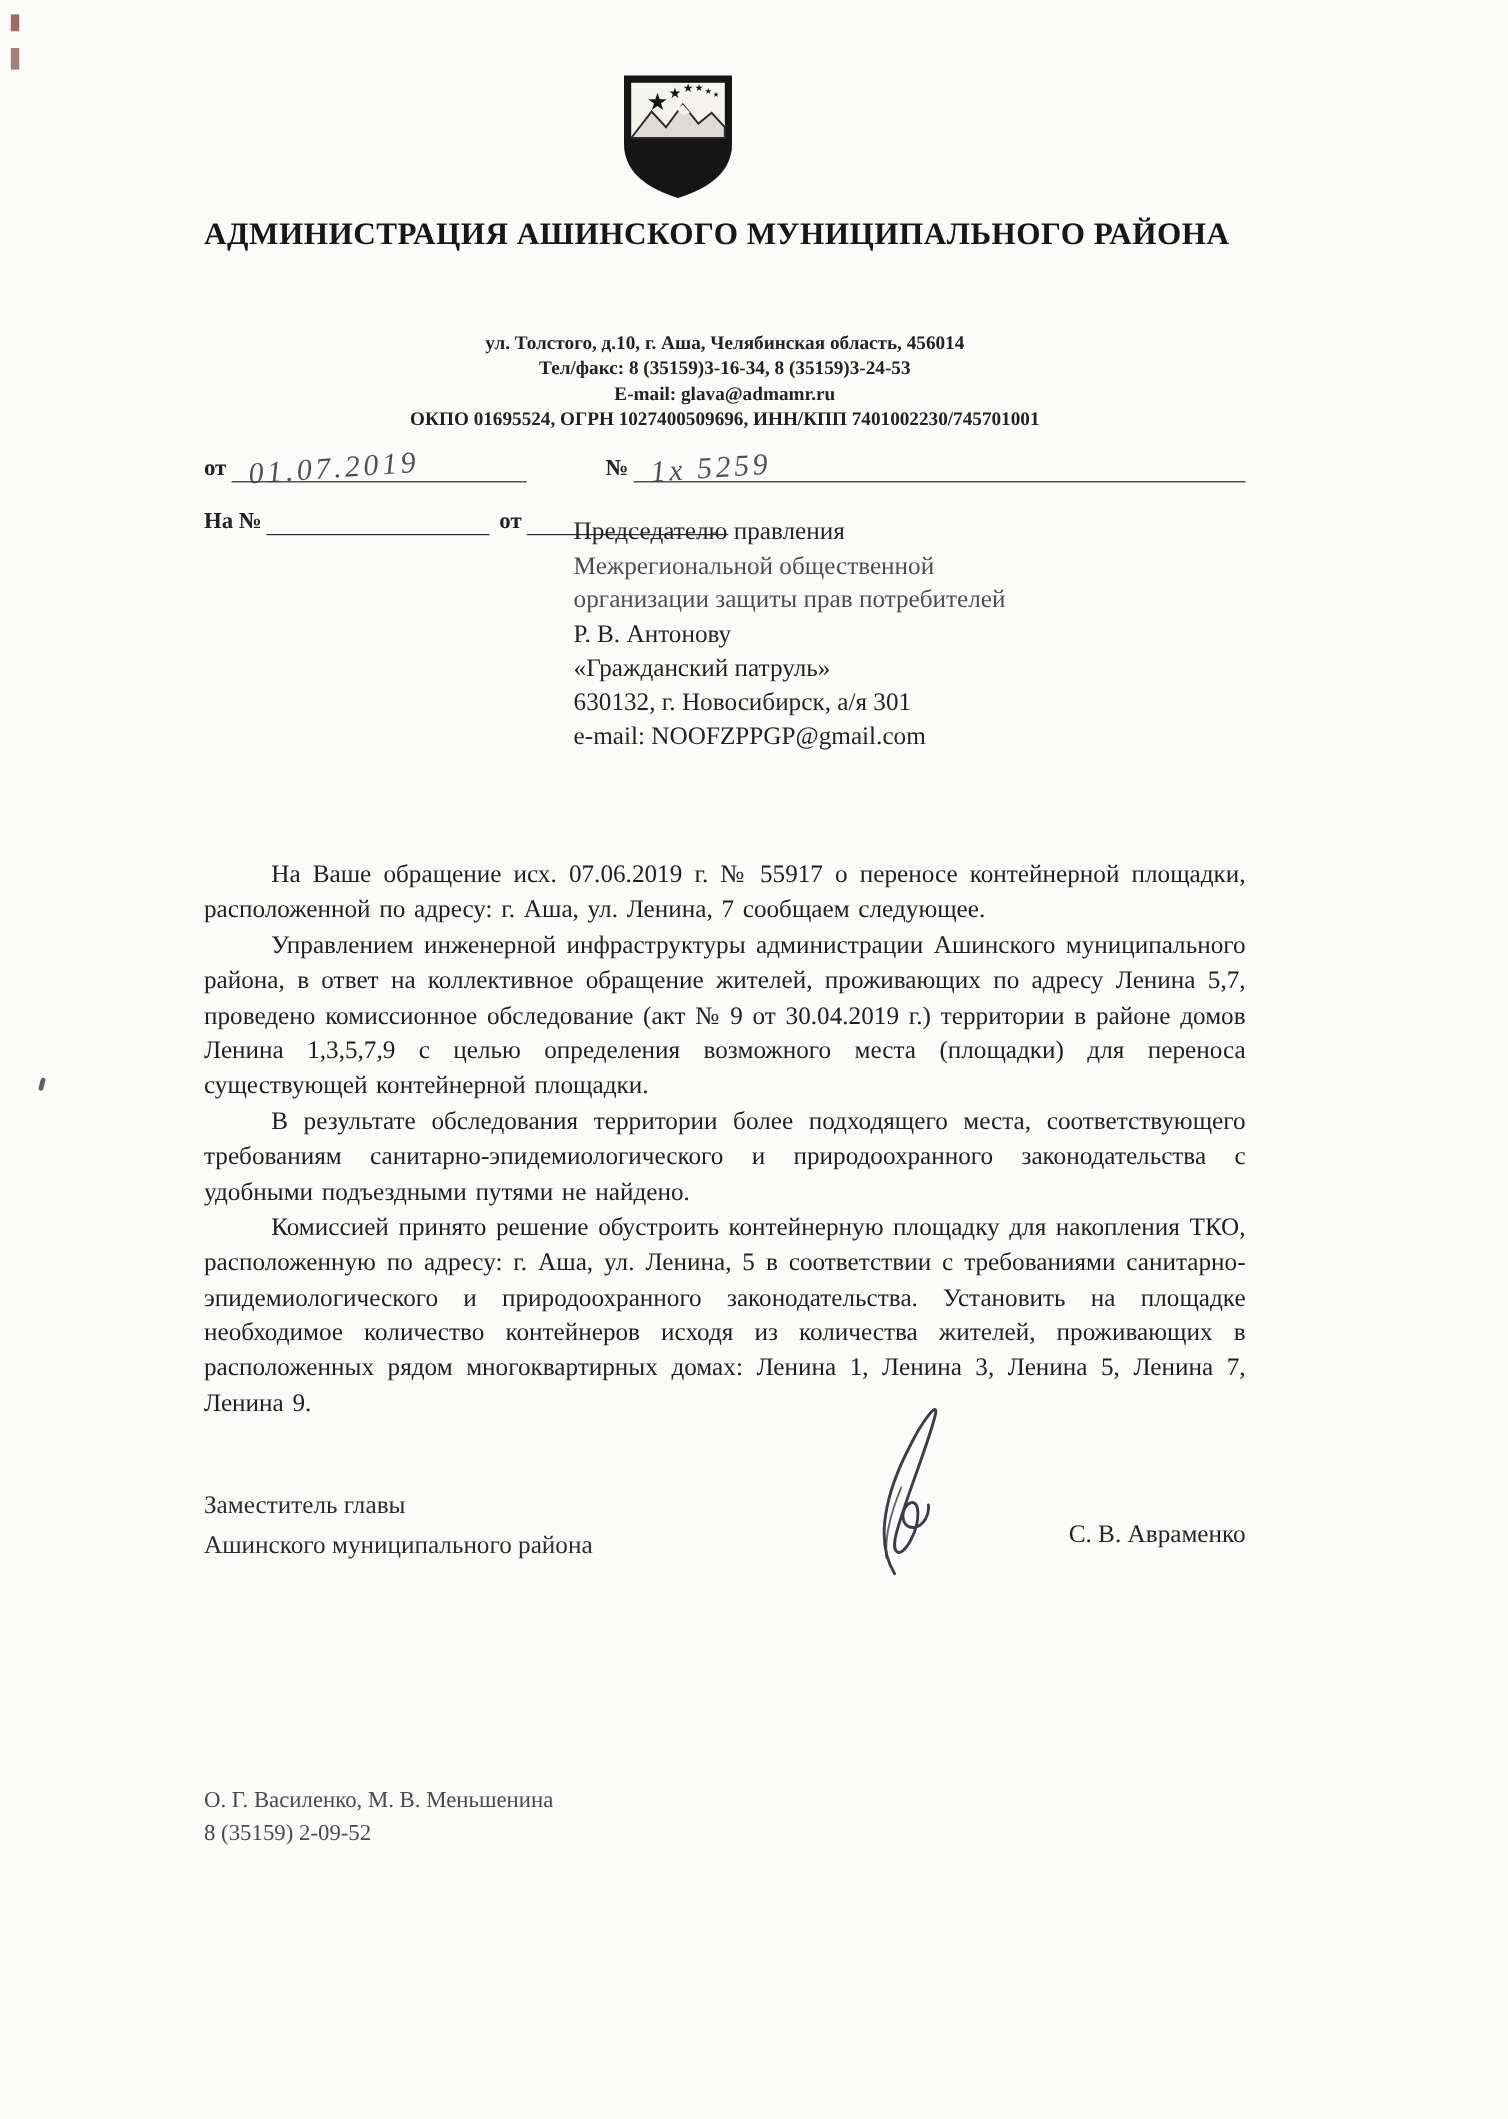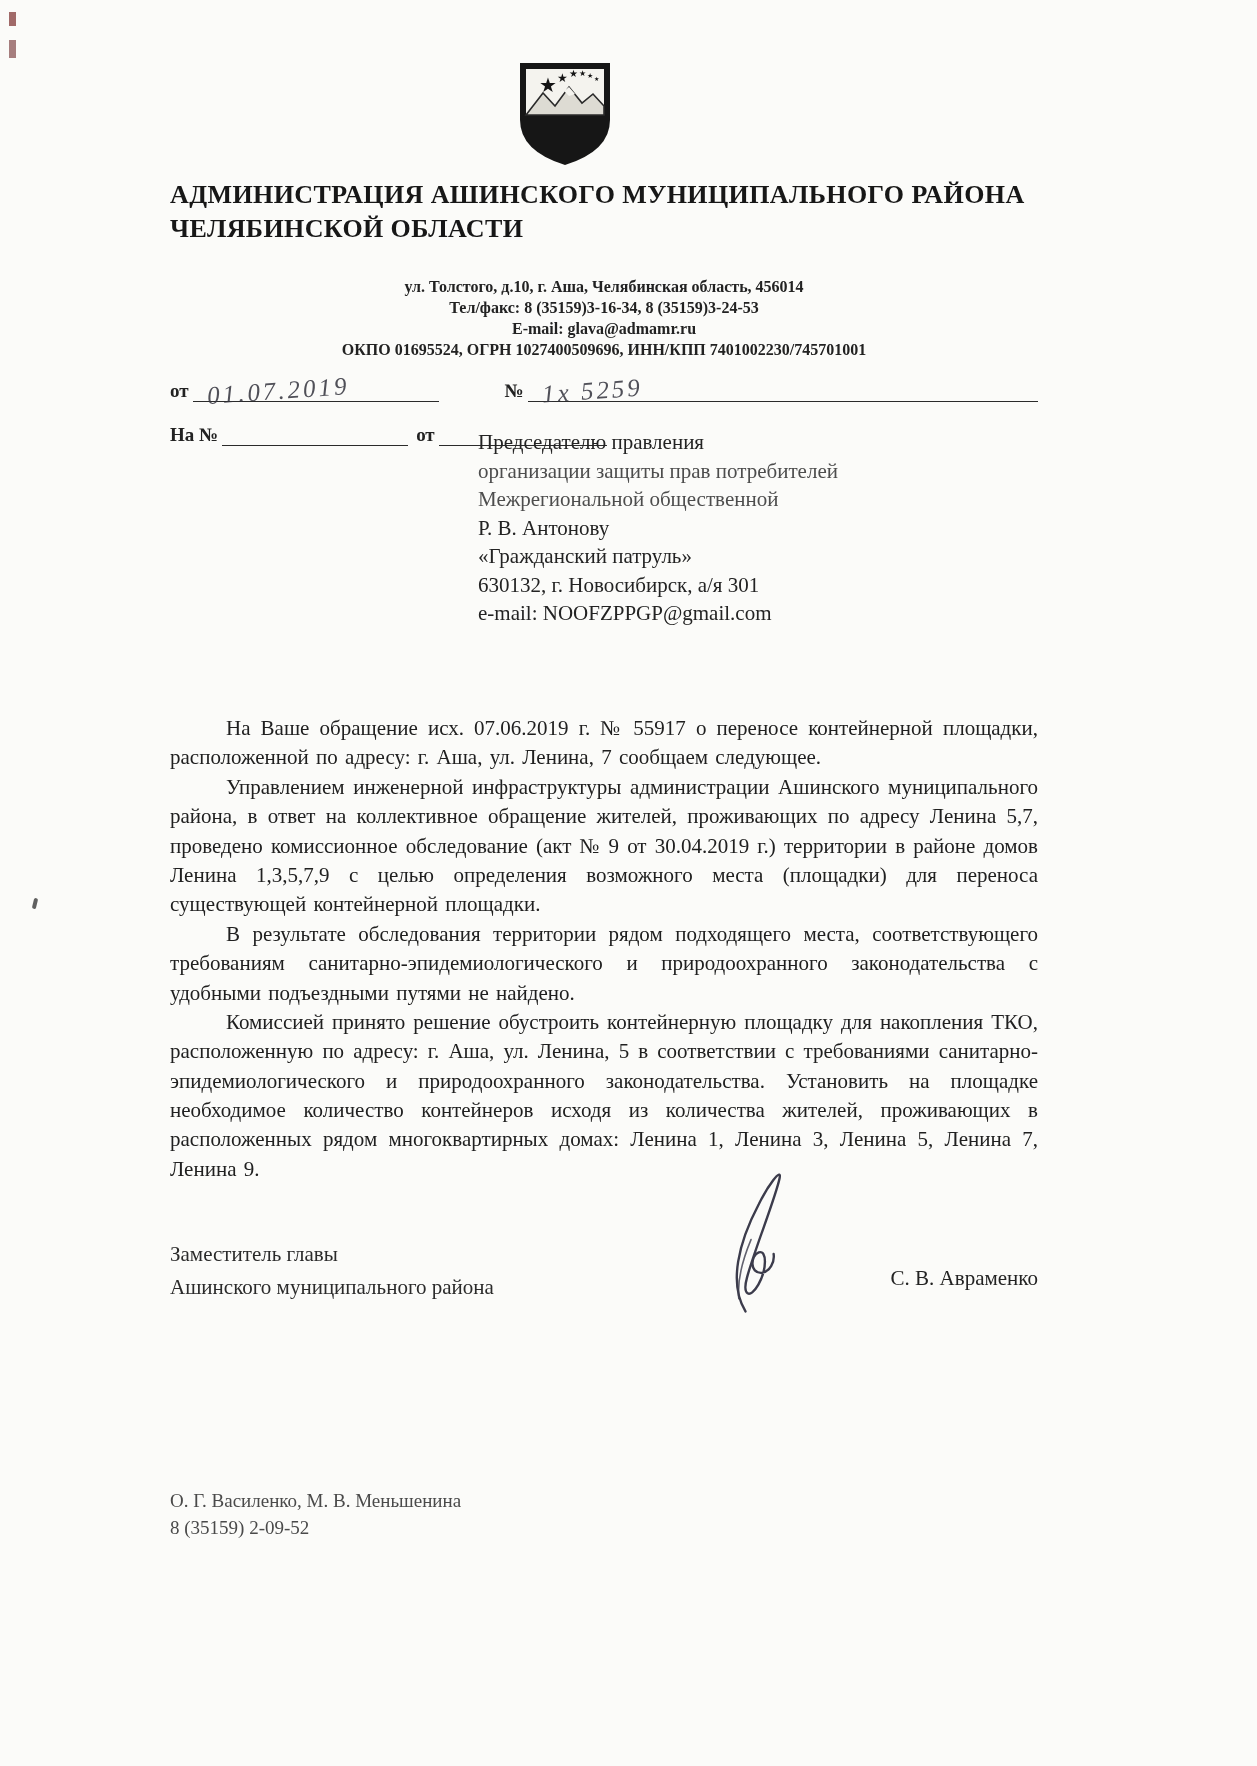--- a/index.html
+++ b/index.html
@@ -101,21 +101,20 @@
     <text x="22" y="32" font-size="20" font-family="DejaVu Sans, sans-serif" fill="#141414">★</text>
     <text x="40" y="22" font-size="12" font-family="DejaVu Sans, sans-serif" fill="#141414">★</text>
     <text x="52" y="17" font-size="10" font-family="DejaVu Sans, sans-serif" fill="#141414">★</text>
     <text x="62" y="16" font-size="8" font-family="DejaVu Sans, sans-serif" fill="#141414">★</text>
     <text x="70" y="18" font-size="7" font-family="DejaVu Sans, sans-serif" fill="#141414">★</text>
     <text x="77" y="21" font-size="6" font-family="DejaVu Sans, sans-serif" fill="#141414">★</text>
   </svg>
 
   <div class="org-name">
     <div>АДМИНИСТРАЦИЯ АШИНСКОГО МУНИЦИПАЛЬНОГО РАЙОНА</div>
-    <div>ЧЕЛЯБИНСКОЙ ОБЛАСТИ</div>
   </div>
 
   <div class="contact">
     <div>ул. Толстого, д.10, г. Аша, Челябинская область, 456014</div>
     <div>Тел/факс: 8 (35159)3-16-34, 8 (35159)3-24-53</div>
     <div><span>E-mail: </span><span class="u">glava@admamr.ru</span></div>
     <div class="okpo">ОКПО 01695524, ОГРН 1027400509696, ИНН/КПП 7401002230/745701001</div>
   </div>
 
   <div class="refs">
@@ -133,32 +132,32 @@
     <div class="ref-row">
       <span class="lbl">На №</span>
       <span class="rule w200"></span>
       <span class="lbl" style="padding-left:8px">от</span>
       <span class="rule w170"></span>
     </div>
   </div>
 
   <div class="recipient">
     <div>Председателю правления</div>
+    <div class="fade">Межрегиональной общественной</div>
     <div class="fade">организации защиты прав потребителей</div>
-    <div class="fade">Межрегиональной общественной</div>
     <div>Р. В. Антонову</div>
     <div>«Гражданский патруль»</div>
     <div>630132, г. Новосибирск, а/я 301</div>
     <div><span>e-mail: </span><span class="u">NOOFZPPGP@gmail.com</span></div>
   </div>
 
   <div class="bodytext">
     <p>На Ваше обращение исх. 07.06.2019 г. № 55917 о переносе контейнерной площадки, расположенной по адресу: г. Аша, ул. Ленина, 7 сообщаем следующее.</p>
     <p>Управлением инженерной инфраструктуры администрации Ашинского муниципального района, в ответ на коллективное обращение жителей, проживающих по адресу Ленина 5,7, проведено комиссионное обследование (акт № 9 от 30.04.2019 г.) территории в районе домов Ленина 1,3,5,7,9 с целью определения возможного места (площадки) для переноса существующей контейнерной площадки.</p>
-    <p>В результате обследования территории рядом подходящего места, соответствующего требованиям санитарно-эпидемиологического и природоохранного законодательства с удобными подъездными путями не найдено.</p>
+    <p>В результате обследования территории более подходящего места, соответствующего требованиям санитарно-эпидемиологического и природоохранного законодательства с удобными подъездными путями не найдено.</p>
     <p>Комиссией принято решение обустроить контейнерную площадку для накопления ТКО, расположенную по адресу: г. Аша, ул. Ленина, 5 в соответствии с требованиями санитарно-эпидемиологического и природоохранного законодательства. Установить на площадке необходимое количество контейнеров исходя из количества жителей, проживающих в расположенных рядом многоквартирных домах: Ленина 1, Ленина 3, Ленина 5, Ленина 7, Ленина 9.</p>
   </div>
 
   <div class="sig-left">
     <div>Заместитель главы</div>
     <div>Ашинского муниципального района</div>
   </div>
 
   <svg class="sign-svg" viewBox="0 0 120 160" aria-hidden="true">
     <path d="M58 152 C 38 126, 44 84, 60 44 C 67 25, 79 4, 78 16 C 76 36, 60 92, 56 118 C 53 136, 61 140, 68 124 C 75 108, 73 88, 65 92 C 57 96, 58 114, 70 112 C 78 110, 82 100, 80 92" fill="none" stroke="#3c3c4c" stroke-width="2.4" stroke-linecap="round"></path>

